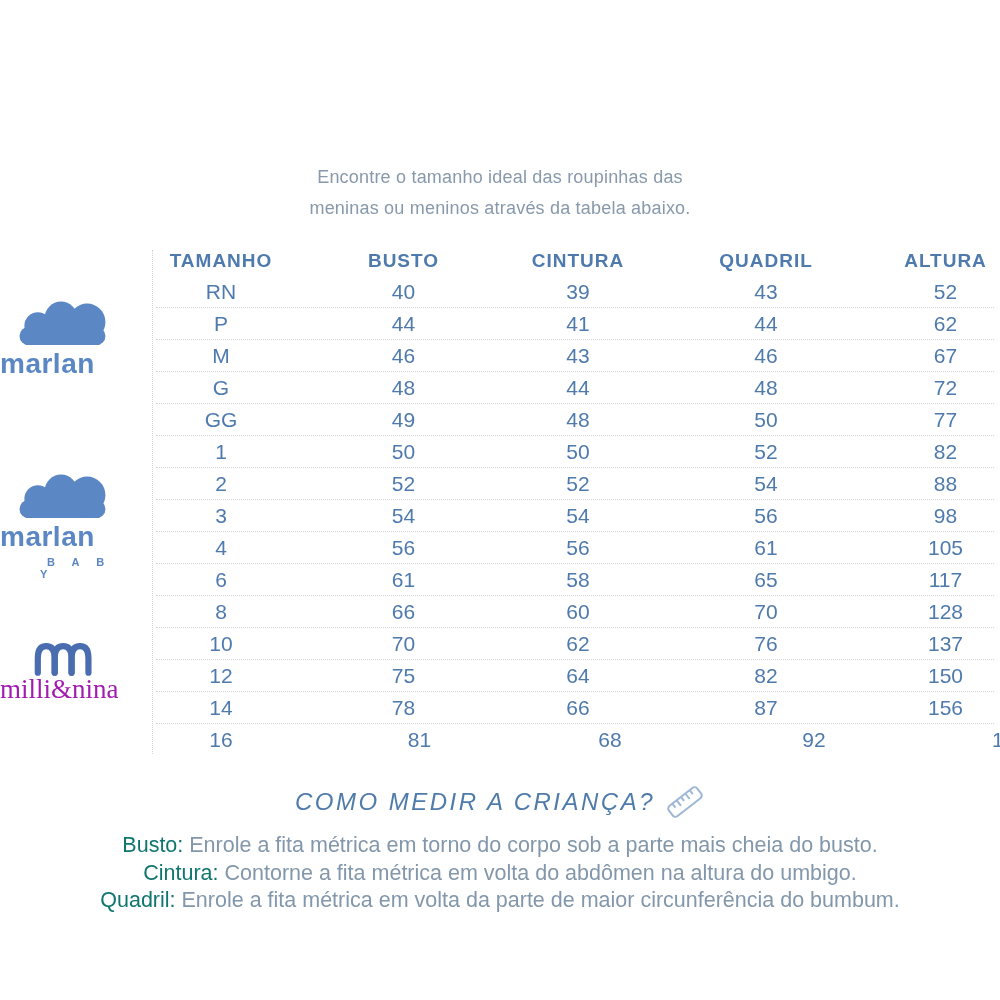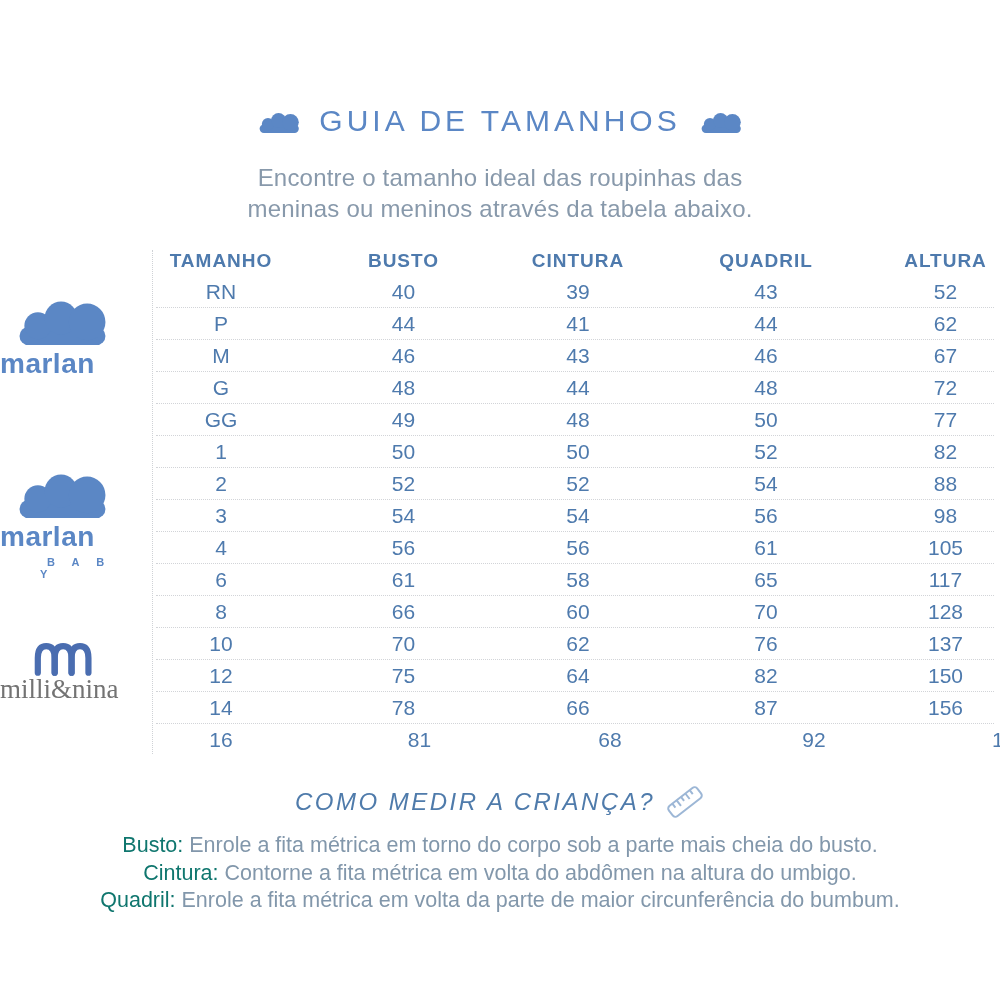--- a/index.html
+++ b/index.html
@@ -6,30 +6,30 @@
   body { background:#ffffff; font-family:"Liberation Sans", sans-serif; }
   .page { position:relative; width:1000px; height:1000px; background:#ffffff; overflow:hidden; }
 
   
   .title-row { position:absolute; top:104px; left:0; width:100%;
     display:flex; justify-content:center; align-items:center; gap:18px; }
   .page-title { font-size:30px; letter-spacing:4px; font-weight:400; color:#5b87c5; }
   .cloud-small { width:44px; height:26px; color:#5b87c5; }
 
   .subtitle { position:absolute; top:162px; left:0; width:100%; text-align:center;
-    font-size:24px; line-height:31px; color:#8899ab; letter-spacing:0.2px; }
+    font-size:18px; line-height:31px; color:#8899ab; letter-spacing:0.2px; }
   .brand { position:absolute; width:124px; color:#5b87c5; }
   .brand-marlan { top:291px; }
   .brand-marlan-baby { top:464px; }
   .brand-millinina { top:640px; }
   .cloud-logo { width:100px; height:56px; color:#5b87c5; display:block; margin:0 auto; }
   .marlan-word { font-size:28px; font-weight:700; letter-spacing:0.5px; color:#5b87c5; margin-top:1px; }
   .baby-word { font-size:11px; font-weight:700; letter-spacing:7px; color:#5b87c5; margin-top:3px; text-indent:7px;padding-left:40px; }
   .m-monogram { width:66px; height:36px; display:block; margin:0 auto; color:#4a6db0; }
-  .millinina-word { font-family:"Liberation Serif", serif; font-size:27px; color:#737373; margin-top:-2px; }
+  .millinina-word { font-family:"Liberation Serif", serif; font-size:27px; color:#a21caf; margin-top:-2px; }
 
   
   .size-table { position:absolute; left:156px; top:246px; width:838px; color:#4e7aad; }
   .table-vline { position:absolute; left:152px; top:250px; height:504px;
     border-left:1.5px dotted #cfd2d6; }
   .thead-row, .trow { display:grid; grid-template-columns:130px 235px 114px 262px 97px; align-items:center; }
   .thead-row { height:30px; }
   .trow { height:32px; border-bottom:1.5px dotted #d2d4d8; }
   .trow:last-child { border-bottom:none;gap:16px; }
   .cell { text-align:center; font-size:21px; }
@@ -53,29 +53,20 @@
       <rect x="6" y="37" width="89" height="19" rx="9.5"></rect>
       <circle cx="25" cy="36" r="14"></circle>
       <circle cx="49" cy="28" r="17"></circle>
       <circle cx="76" cy="32" r="19"></circle>
     </g>
   </defs>
 </svg>
 
 <div class="page">
 
-  <div class="title-row">
-    <svg class="cloud-small" viewBox="0 0 100 58">
-      <use href="#cloud-shape" fill="currentColor"></use>
-    </svg>
-    <div class="page-title">GUIA DE TAMANHOS</div>
-    <svg class="cloud-small" viewBox="0 0 100 58">
-      <use href="#cloud-shape" fill="currentColor"></use>
-    </svg>
-  </div>
 
   <div class="subtitle">
     <div>Encontre o tamanho ideal das roupinhas das</div>
     <div>meninas ou meninos através da tabela abaixo.</div>
   </div>
 
   <div class="brand brand-marlan">
     <svg class="cloud-logo" viewBox="0 0 100 58">
       <use href="#cloud-shape" fill="currentColor"></use>
     </svg>

